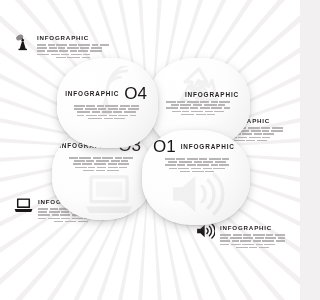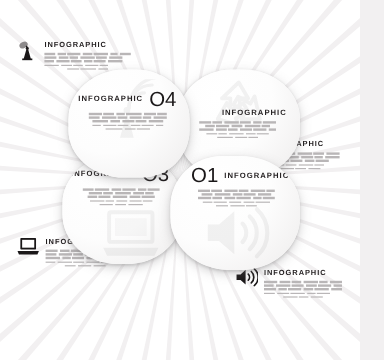--- a/index.html
+++ b/index.html
@@ -28,28 +28,28 @@
   .card.c3{left:52px;top:130px;width:100px;height:90px;border-radius:44% 40% 46% 46%/44% 44% 46% 46%;z-index:2;}
   .card.c1{left:142px;top:130px;width:108px;height:95px;border-radius:40% 46% 46% 46%/44% 44% 46% 46%;z-index:5;}
 
   .wm{position:absolute;opacity:.085;pointer-events:none;}
   .c4 .wm{left:26px;top:8px;width:52px;height:52px;}
   .c2 .wm{left:26px;top:6px;width:50px;height:50px;}
   .c3 .wm{left:30px;top:42px;width:54px;height:46px;}
   .c1 .wm{left:26px;top:40px;width:58px;height:48px;}
 
   .card-body{position:absolute;left:0;right:0;}
-  .c4 .card-body{top:16px;padding:0 11px 0 9px;}
+  .c4 .card-body{top:27px;padding:0 11px 0 9px;}
   .c2 .card-body{top:33px;padding:0 11px 0 9px;}
   .c3 .card-body{top:7px;padding:0 11px 0 9px;}
   .c1 .card-body{top:8px;padding:0 9px 0 11px;}
 
   .hdr{display:flex;align-items:center;gap:5px;}
   .hdr.right{justify-content:flex-end;}
-  .hdr.left{justify-content:flex-end;}
+  .hdr.left{justify-content:flex-start;}
   .lbl{
     font-size:6.4px;letter-spacing:.85px;font-weight:700;color:#231f20;
     white-space:nowrap;
   }
   .num{
     font-size:17px;line-height:17px;color:#1a1718;letter-spacing:0px;
     font-weight:400;white-space:nowrap;
   }
 
   

